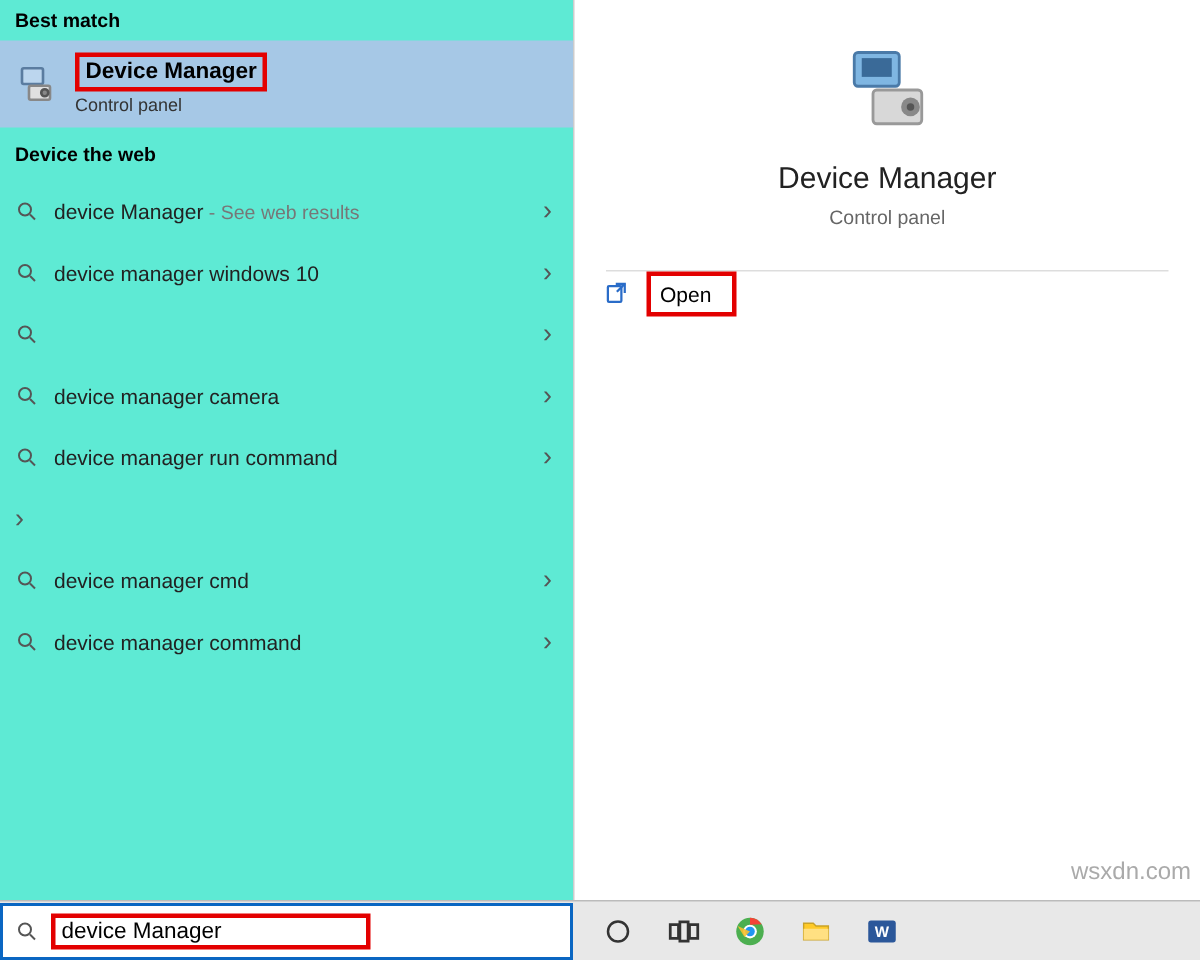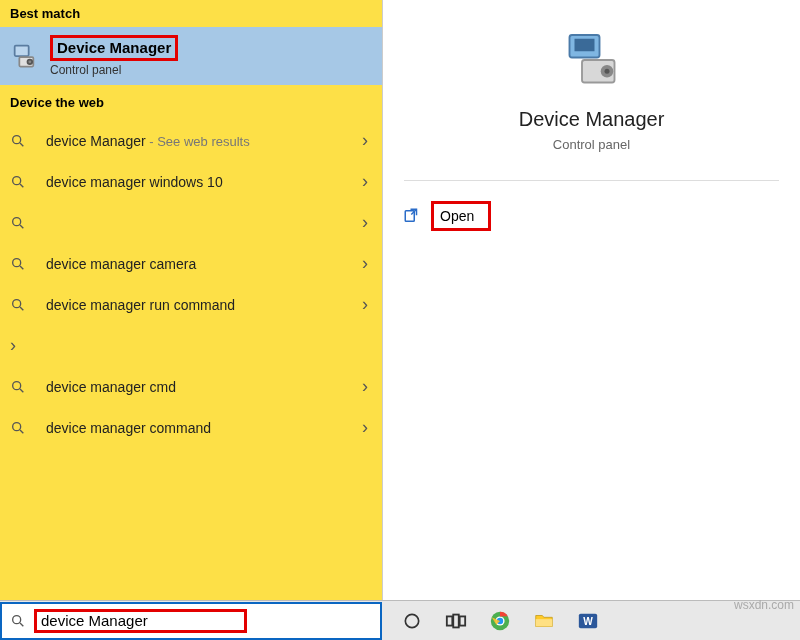--- a/index.html
+++ b/index.html
@@ -1,21 +1,21 @@
 <!DOCTYPE html>
 <html><head>
 <meta charset="utf-8">
 <style>
   * { margin: 0; padding: 0; box-sizing: border-box; font-family: "Segoe UI", sans-serif; }
   body { width: 800px; height: 640px; background: #f0f0f0; position: relative; overflow: hidden; }
   
   .main-area { display: flex; height: 600px; }
   
   
-  .search-panel { width: 382px; background: #fde047; height: 600px; display: flex; flex-direction: column; }
+  .search-panel { width: 382px; background: #5eead4; height: 600px; display: flex; flex-direction: column; }
   
   .section-label { font-size: 13px; font-weight: 600; padding: 6px 10px; color: #000; }
   
   .best-match-item {
     background: #a6c8e6;
     display: flex;
     align-items: center;
     padding: 8px 10px;
     gap: 12px;
     cursor: pointer;
@@ -24,56 +24,56 @@
   .bm-text { display: flex; flex-direction: column; }
   .bm-title { font-size: 15px; font-weight: 600; color: #000; }
   .bm-sub { font-size: 12px; color: #333; margin-top: 2px; }
   .hl-red { border: 3px solid #e30000; display: inline-block; padding: 1px 4px; }
   
   .web-list { padding: 4px 0; }
   .web-item {
     display: flex; align-items: center; justify-content: space-between;
     padding: 10px 14px 10px 10px; cursor: pointer; font-size: 14px; color: #222;
   }
-  .web-left { display: flex; align-items: center; gap: 20px; }
+  .web-left { display: flex; align-items: center; gap: 10px; }
   .search-ico { width: 16px; height: 16px; color: #555; flex-shrink: 0; }
   .chev { color: #555; font-size: 13px; }
   .wi-text b { font-weight: 400; }
   .wi-hint { color: #777; font-size: 13px; }
   
   
   .detail-panel { flex: 1; background: #fff; border-left: 1px solid #ccc; display: flex; flex-direction: column; align-items: center; padding-top: 30px; }
   .big-icon { width: 60px; height: 60px; color: #4a6; margin-bottom: 18px; }
   .detail-title { font-size: 20px; font-weight: 400; color: #222; }
   .detail-sub { font-size: 13px; color: #666; margin-top: 6px; }
   .detail-divider { width: 90%; border-top: 1px solid #ddd; margin-top: 28px; }
   
   .open-action {
     display: flex; align-items: center; gap: 10px; align-self: flex-start;
-    margin-left: 20px; margin-top: 20px; font-size: 14px; cursor: pointer; text-align: center;
+    margin-left: 20px; font-size: 14px; cursor: pointer; text-align: center;
   }
   .open-ico { color: #2a6cc8; width: 18px; height: 18px; }
   .open-label { border: 3px solid #e30000; padding: 4px 14px 4px 6px; }
   
   
   .taskbar {
     position: absolute; bottom: 0; left: 0; right: 0; height: 40px;
     background: #e8e8e8; border-top: 1px solid #bbb; display: flex; align-items: center;
   }
   .search-box {
     height: 38px; width: 382px; background: #fff; border: 2px solid #0a66c2;
     display: flex; align-items: center; padding: 0 8px; gap: 8px;
   }
   .search-box input {
     border: none; outline: none; font-size: 15px; flex: 1; background: transparent;
   }
   .search-input-hl { border: 3px solid #e30000; padding: 0px 4px; display: inline-block; }
   .tb-icons { display: flex; align-items: center; gap: 20px; padding-left: 18px; }
   .tb-ico { width: 24px; height: 24px; display: flex; align-items: center; justify-content: center; }
-  .watermark { position: absolute; right: 6px; bottom: 28px; font-size: 12px; color: #aaa; }
+  .watermark { position: absolute; right: 6px; bottom: 49px; font-size: 16px; color: #aaa; }
   
   svg { display: block; }
 </style>
 </head>
 <body>
 
 <div class="main-area">
 
   <div class="search-panel">
     <div class="section-label">Best match</div>

